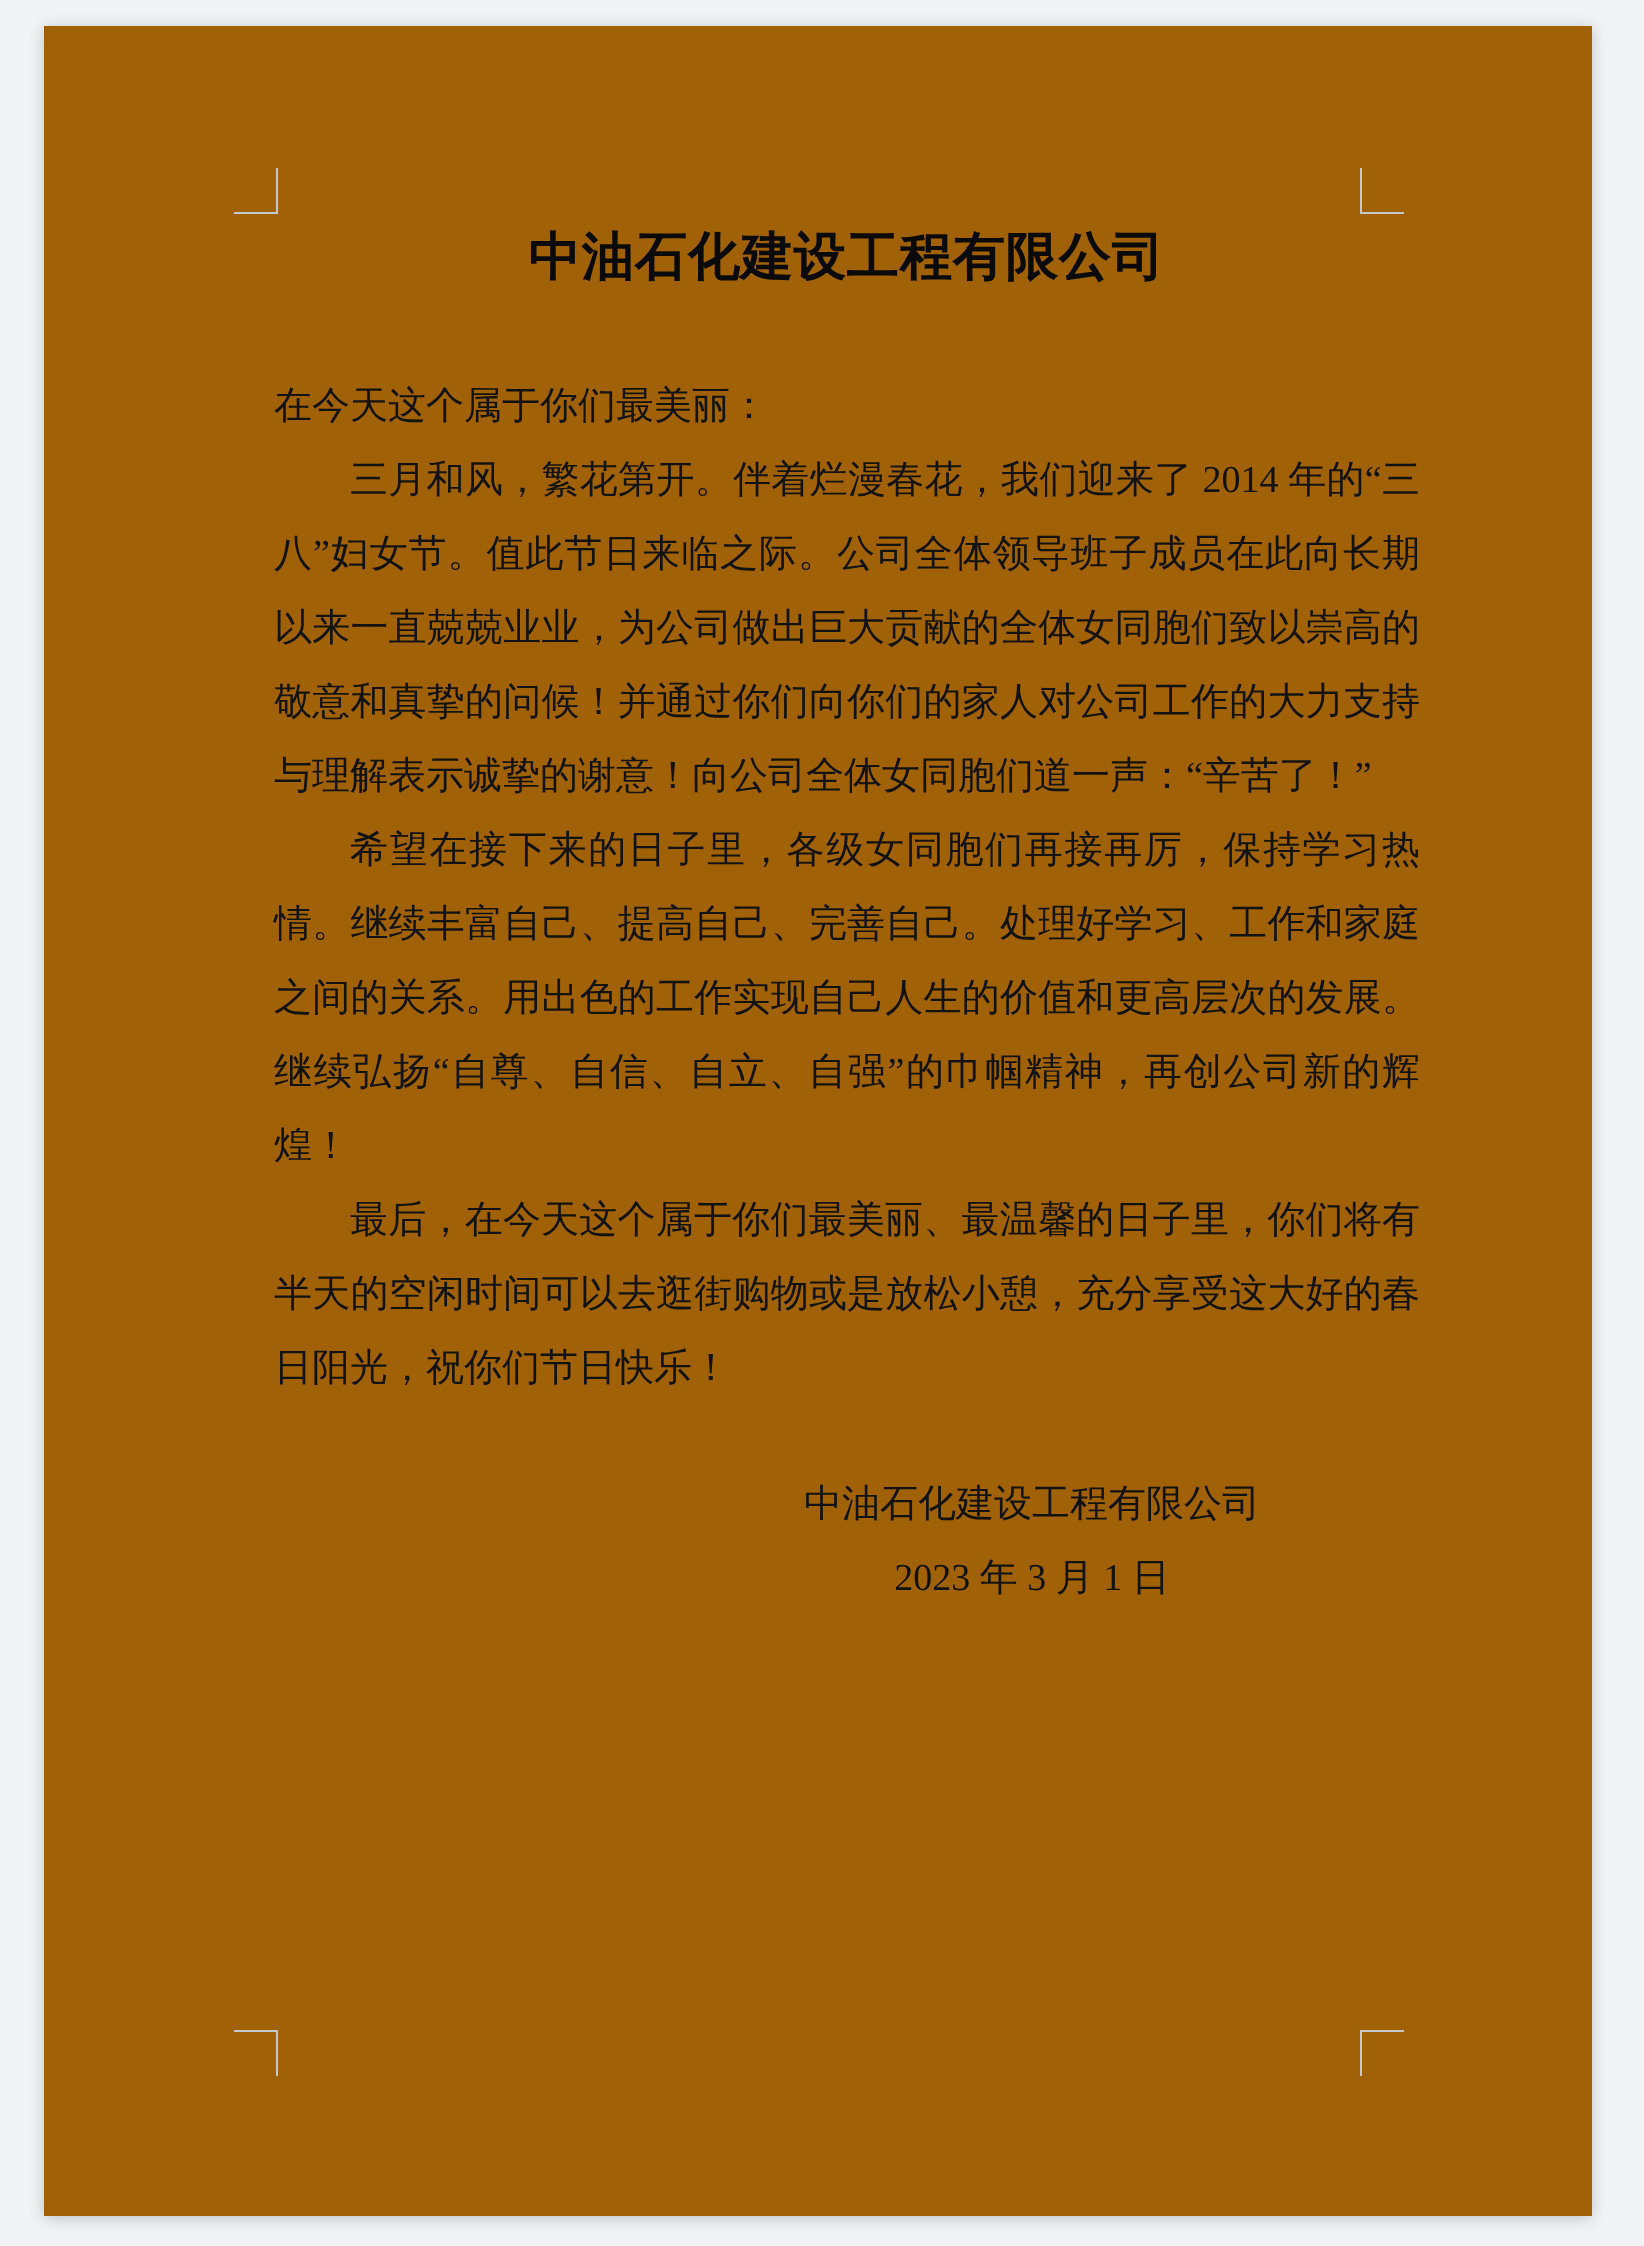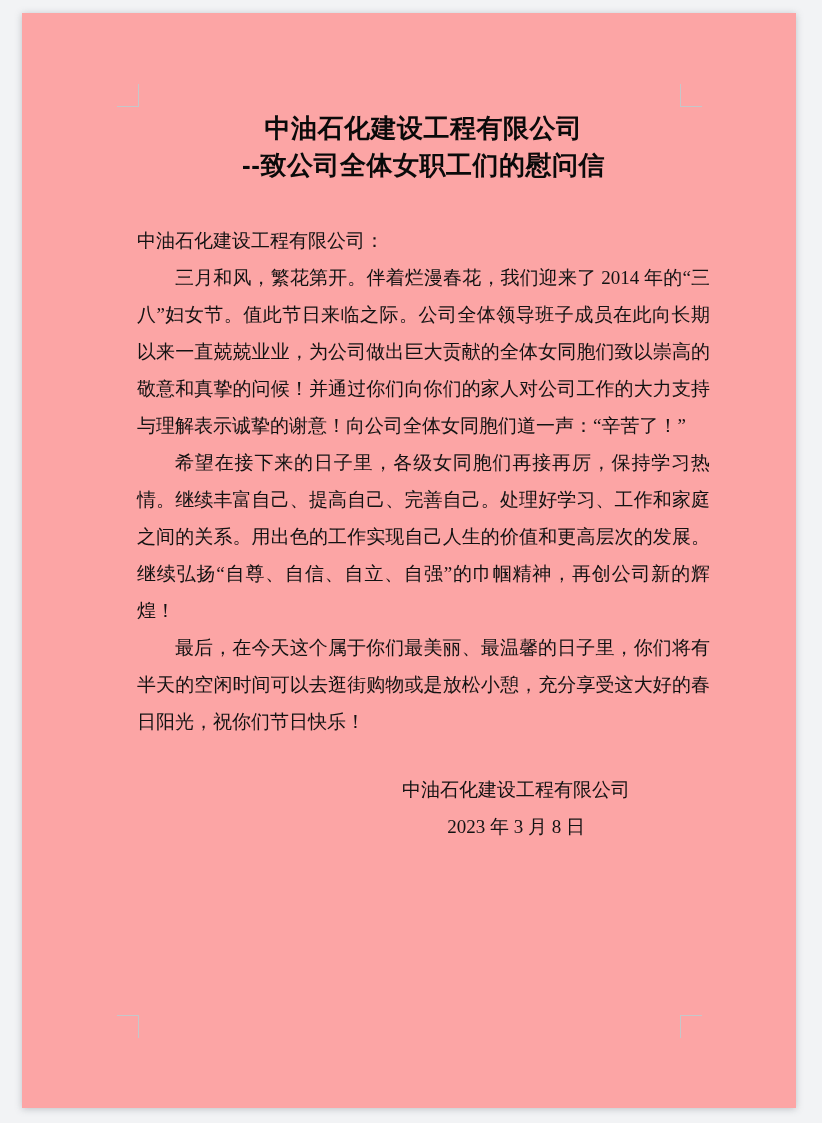--- a/index.html
+++ b/index.html
@@ -9,21 +9,21 @@
     width: 822px;
     height: 1123px;
     background: #f2f3f5;
     font-family: "Liberation Serif", "DejaVu Serif", serif;
   }
   .page {
     position: relative;
     width: 774px;
     height: 1095px;
     margin: 13px 0 15px 22px;
-    background: #fca5a5;
+    background: #a16207;
     box-shadow: 0 1px 7px rgba(105,110,120,0.38);
     overflow: hidden;
     padding-left: 20px;
   }
   
   .crop { position: absolute; width: 22px; height: 23px; }
   .crop.tl { left:  95px; top:   71px; border-right: 1px solid #c5c7ca; border-bottom: 1px solid #c5c7ca; }
   .crop.tr { left: 658px; top:   71px; border-left:  1px solid #c5c7ca; border-bottom: 1px solid #c5c7ca; }
   .crop.bl { left:  95px; top: 1002px; border-right: 1px solid #c5c7ca; border-top:    1px solid #c5c7ca; }
   .crop.br { left: 658px; top: 1002px; border-left:  1px solid #c5c7ca; border-top:    1px solid #c5c7ca; }
@@ -71,28 +71,27 @@
 
 <div class="page">
   <div class="crop tl"></div>
   <div class="crop tr"></div>
   <div class="crop bl"></div>
   <div class="crop br"></div>
 
   <div class="content">
     <div class="doc-title">
       <div>中油石化建设工程有限公司</div>
-      <div>--致公司全体女职工们的慰问信</div>
     </div>
 
     <div class="body-text">
-      <p class="salutation">中油石化建设工程有限公司：</p>
+      <p class="salutation">在今天这个属于你们最美丽：</p>
       <p class="para">三月和风，繁花第开。伴着烂漫春花，我们迎来了 2014 年的“三八”妇女节。值此节日来临之际。公司全体领导班子成员在此向长期以来一直兢兢业业，为公司做出巨大贡献的全体女同胞们致以崇高的敬意和真挚的问候！并通过你们向你们的家人对公司工作的大力支持与理解表示诚挚的谢意！向公司全体女同胞们道一声：“辛苦了！”</p>
       <p class="para">希望在接下来的日子里，各级女同胞们再接再厉，保持学习热情。继续丰富自己、提高自己、完善自己。处理好学习、工作和家庭之间的关系。用出色的工作实现自己人生的价值和更高层次的发展。继续弘扬“自尊、自信、自立、自强”的巾帼精神，再创公司新的辉煌！</p>
       <p class="para">最后，在今天这个属于你们最美丽、最温馨的日子里，你们将有半天的空闲时间可以去逛街购物或是放松小憩，充分享受这大好的春日阳光，祝你们节日快乐！</p>
 
       <div class="signature">
         <div>中油石化建设工程有限公司</div>
-        <div>2023 年 3 月 8 日</div>
+        <div>2023 年 3 月 1 日</div>
       </div>
     </div>
   </div>
 </div>
 
 </body></html>

